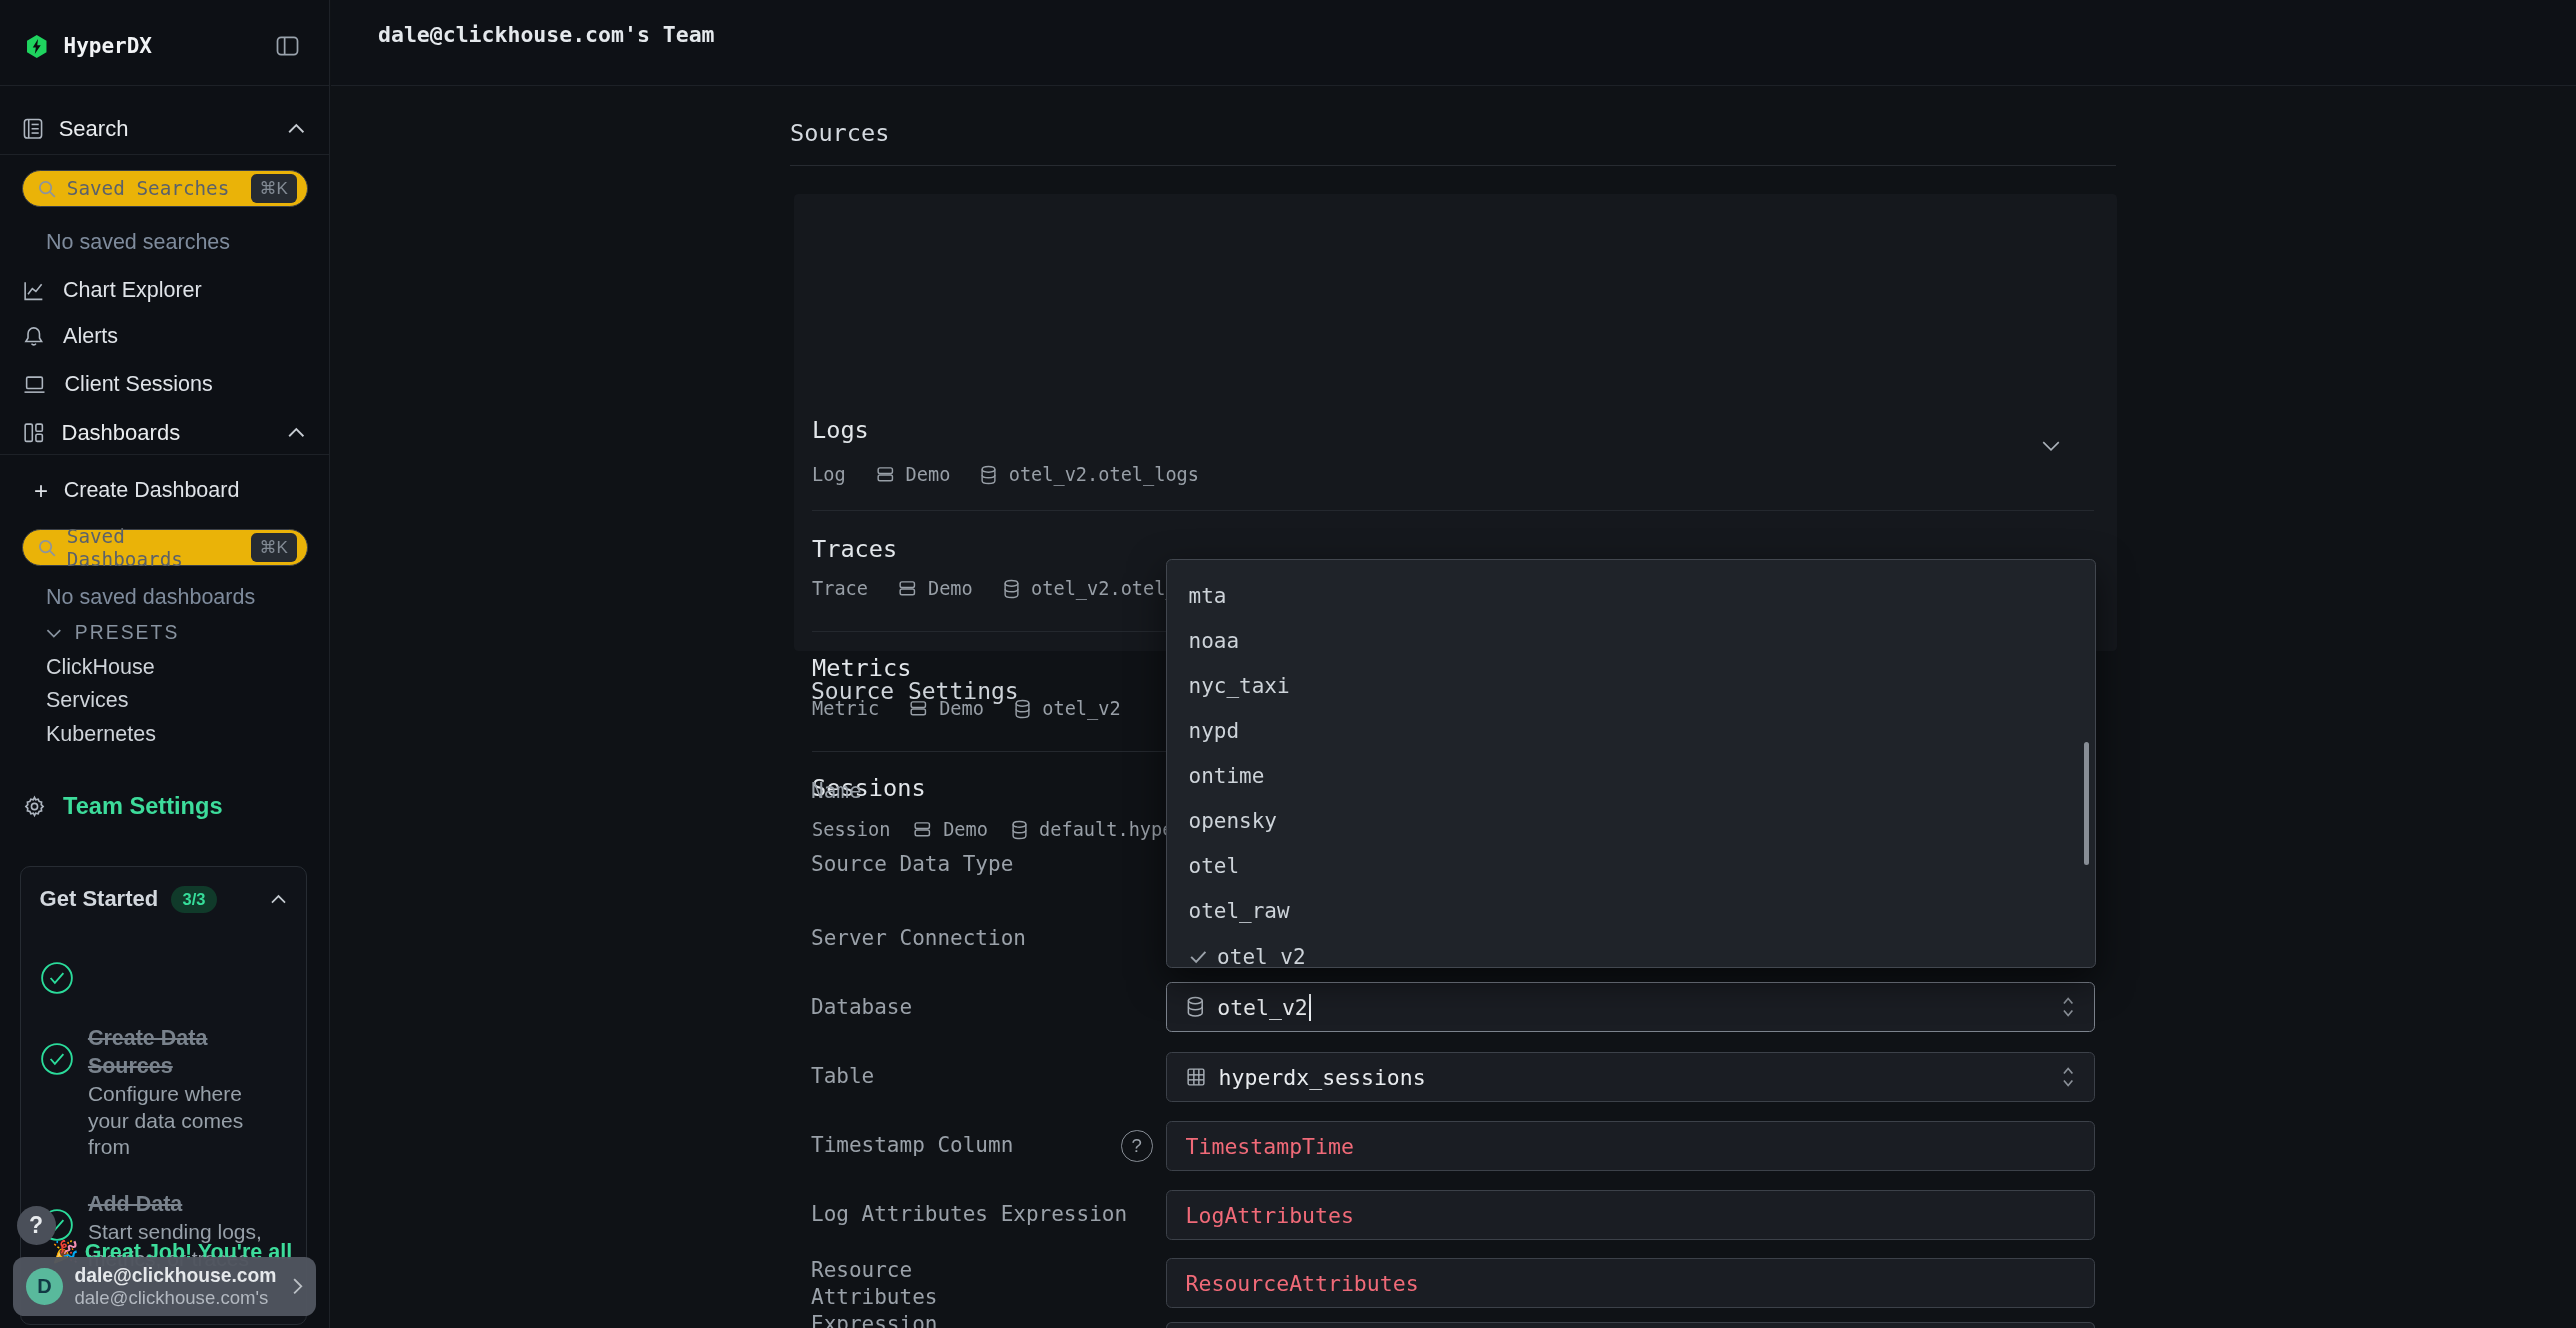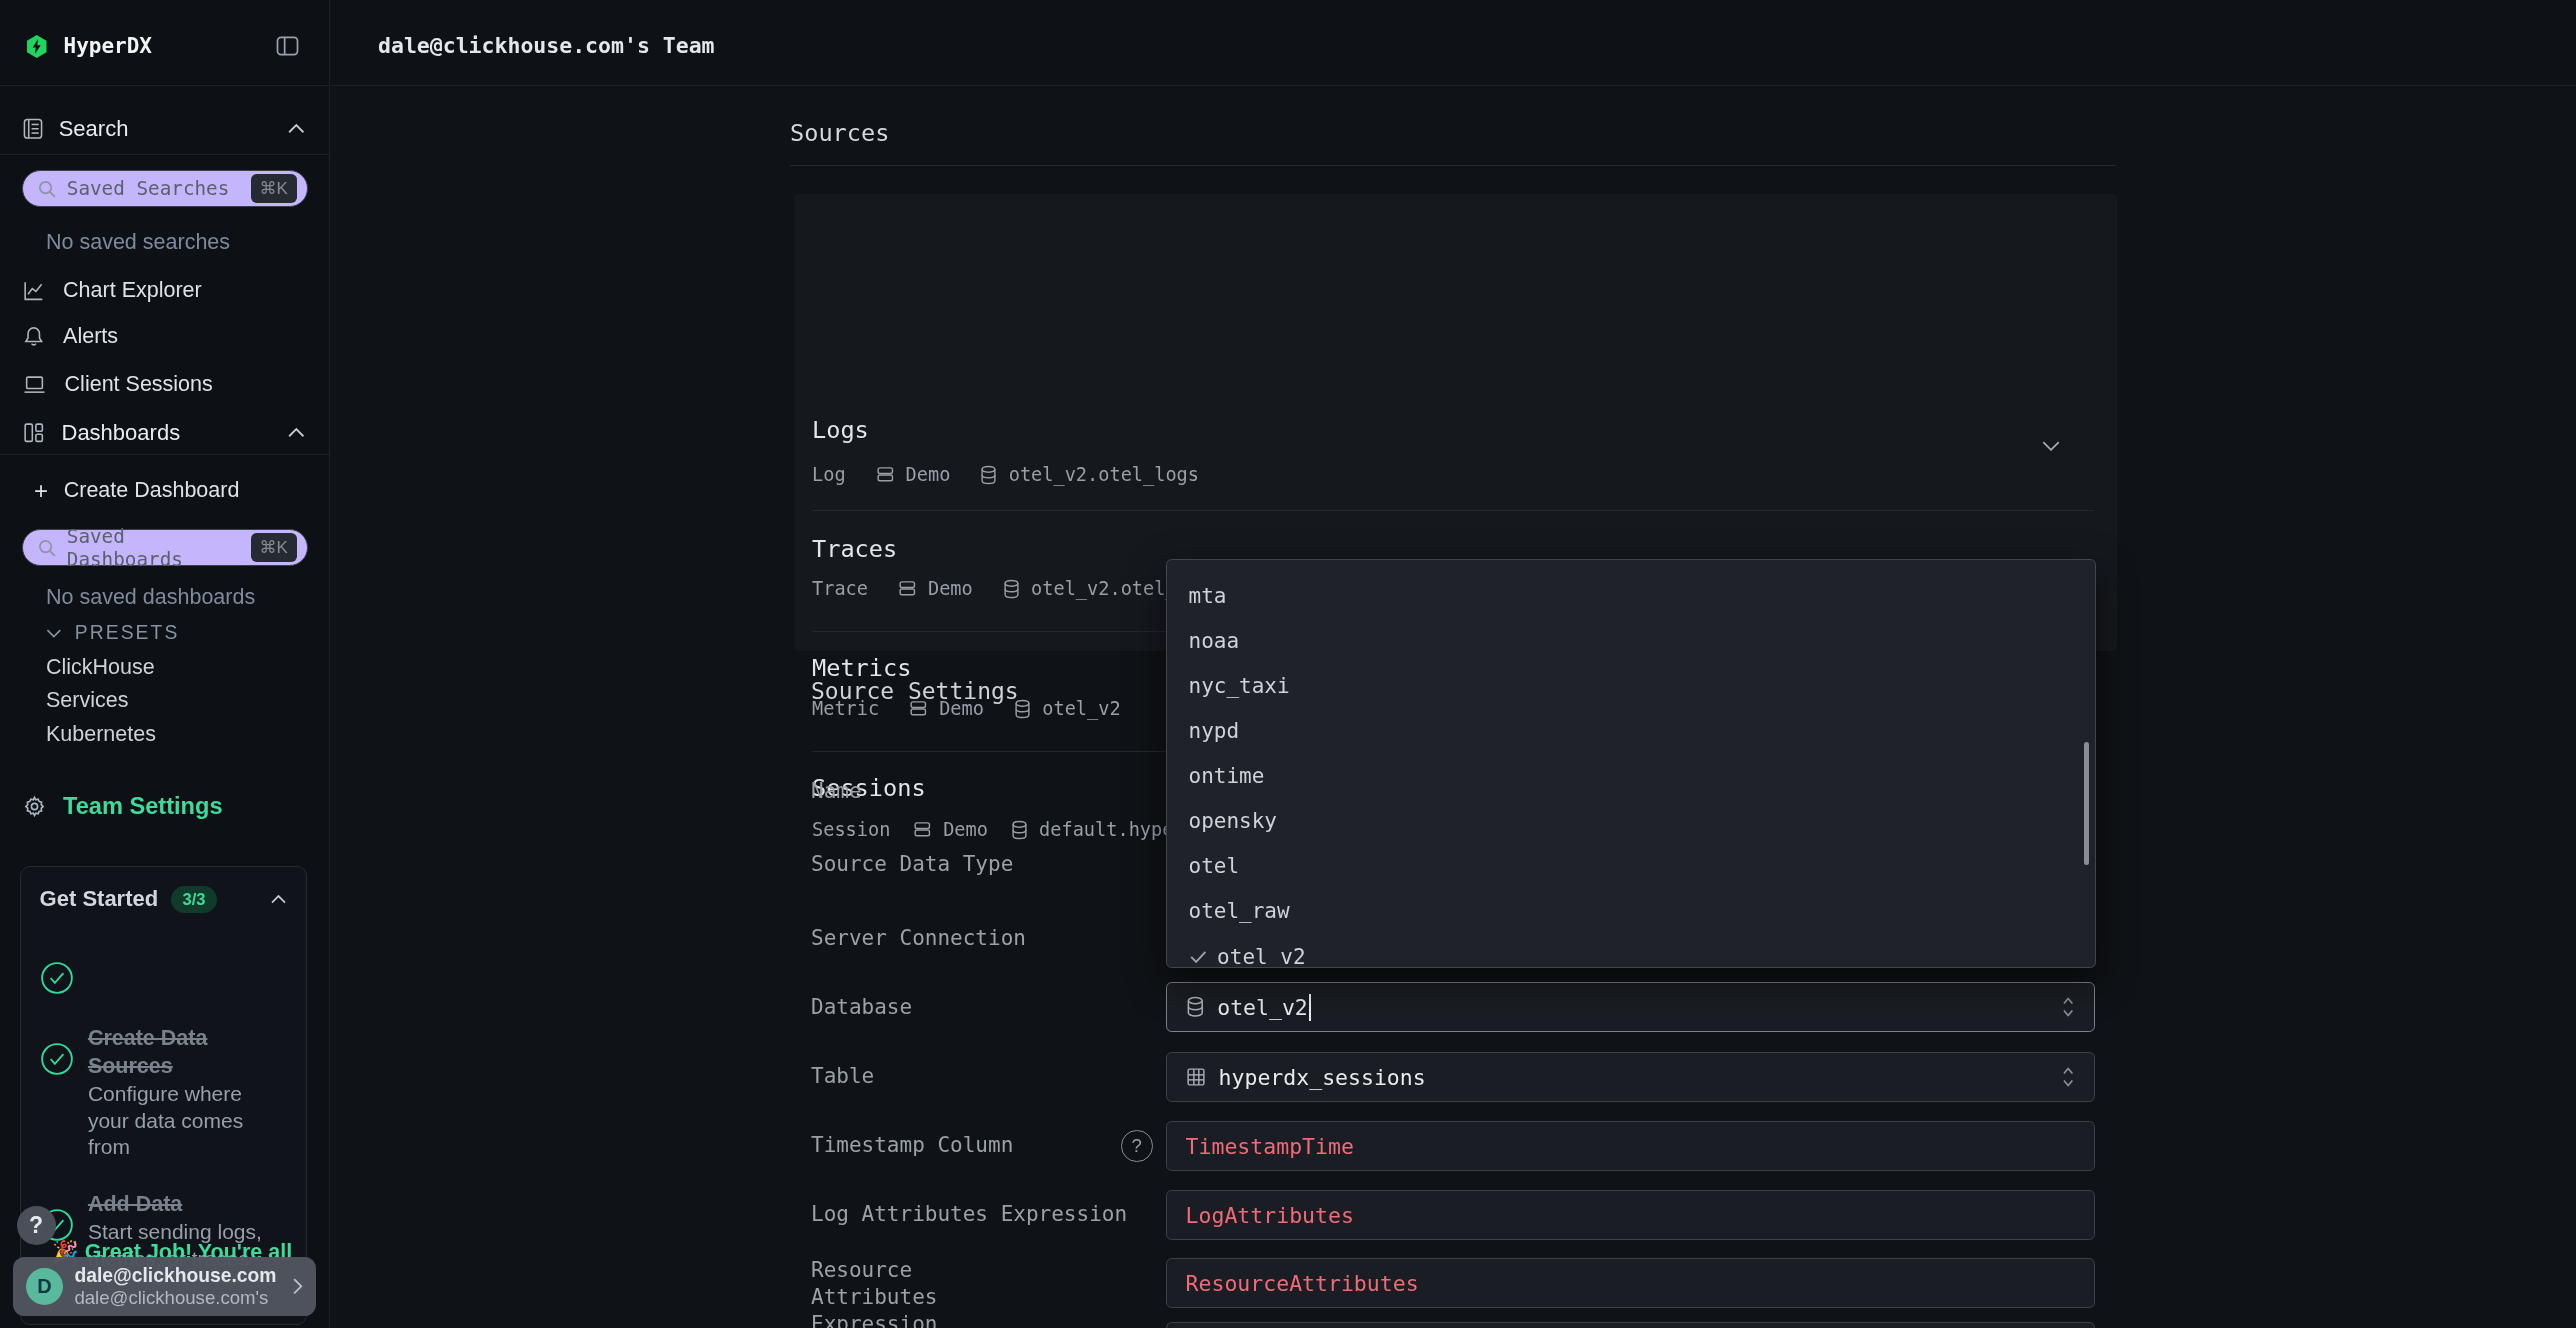--- a/index.html
+++ b/index.html
@@ -10,21 +10,21 @@
   svg{display:block;}
 
   
   .sidebar{position:absolute;left:0;top:0;width:329px;height:1328px;background:#0d1015;border-right:1.4px solid #1e2228;}
   .divider-h{position:absolute;left:0;width:329px;height:0;border-top:1.4px solid #1d2127;}
   .row{position:absolute;display:flex;align-items:center;}
   .navlabel{font-size:21.5px;color:#dfe3e8;}
   .sechead{font-size:22px;color:#e9ecef;}
   .muted{color:#7e8b9c;}
   .pill{position:absolute;left:21.5px;width:286px;height:37px;border:1.4px solid #3a3f47;border-radius:20px;
-        background:#c4b5fd;display:flex;align-items:center;box-sizing:border-box;padding:0 10px 0 14.3px;}
+        background:#eab308;display:flex;align-items:center;box-sizing:border-box;padding:0 10px 0 14.3px;}
   .pill .ph{font-size:19.3px;color:#5a616b;margin-left:10px;flex:1;}
   .kbd{background:#262b32;color:#838b95;border-radius:5.7px;font-size:17px;padding:3.6px 8.6px;}
   .preset{font-size:21.5px;color:#ced3d9;}
   .accent{color:#3ddc9b;}
   .gs-box{position:absolute;left:20px;top:866px;width:287px;height:459px;border:1.4px solid #272c33;
           border-radius:10px;background:#101319;box-sizing:border-box;padding:18.6px 18.6px;}
   .gs-title-row{display:flex;align-items:center;gap:13px;}
   .gs-title{font-size:22px;font-weight:bold;color:#d2d7dd;}
   .gs-badge{background:#103a2a;color:#36dd9a;font-weight:bold;font-size:16.5px;border-radius:715px;padding:4.3px 11.4px;}
   .gs-item{display:flex;gap:14.3px;margin-top:29px;}
@@ -37,21 +37,21 @@
   .celebrate{position:absolute;left:52px;top:1239px;font-size:21.5px;font-weight:bold;color:#3ddc9b;white-space:nowrap;z-index:1;}
   .user-card{position:absolute;left:13px;top:1257px;width:303px;height:59px;background:#50555f;border-radius:11.4px;
              display:flex;align-items:center;box-sizing:border-box;padding:0 13px;gap:11.4px;z-index:2;opacity:0.96;}
   .avatar{width:37px;height:37px;border-radius:50%;background:#5cc0a2;color:#123a46;font-weight:bold;font-size:20px;
           display:flex;align-items:center;justify-content:center;flex:0 0 auto;}
   .user-name{font-size:19.3px;font-weight:bold;color:#eef1f4;line-height:23px;}
   .user-org{font-size:18.6px;color:#b9bfc7;line-height:21.5px;}
 
   
   .topbar{position:absolute;left:331px;top:0;width:2245px;height:85px;background:#0e1116;border-bottom:1.4px solid #1d2127;}
-  .topbar-title{position:absolute;left:378px;top:33px;font-size:21.5px;font-weight:bold;color:#e4e8ec;}
+  .topbar-title{position:absolute;left:378px;top:22px;font-size:21.5px;font-weight:bold;color:#e4e8ec;}
 
   
   .main-heading{position:absolute;left:790px;top:119px;font-size:23.6px;color:#d4d9df;}
   .main-divider{position:absolute;left:790px;top:165px;width:1326px;border-top:1.4px solid #272b31;}
   .card{position:absolute;left:794px;top:194px;width:1323px;height:457px;background:#15181d;border-radius:4.3px;}
   .sec-title{position:absolute;left:18px;font-size:23.6px;color:#e2e6ea;}
   .sec-meta{position:absolute;left:18px;display:flex;align-items:center;gap:11.4px;font-size:18.6px;color:#989fa7;}
   .sec-meta .gap{width:7.2px;}
   .sec-div{position:absolute;left:18px;width:1282px;border-top:1.4px solid #24282e;}
   .sec-chevron{position:absolute;right:56px;}

